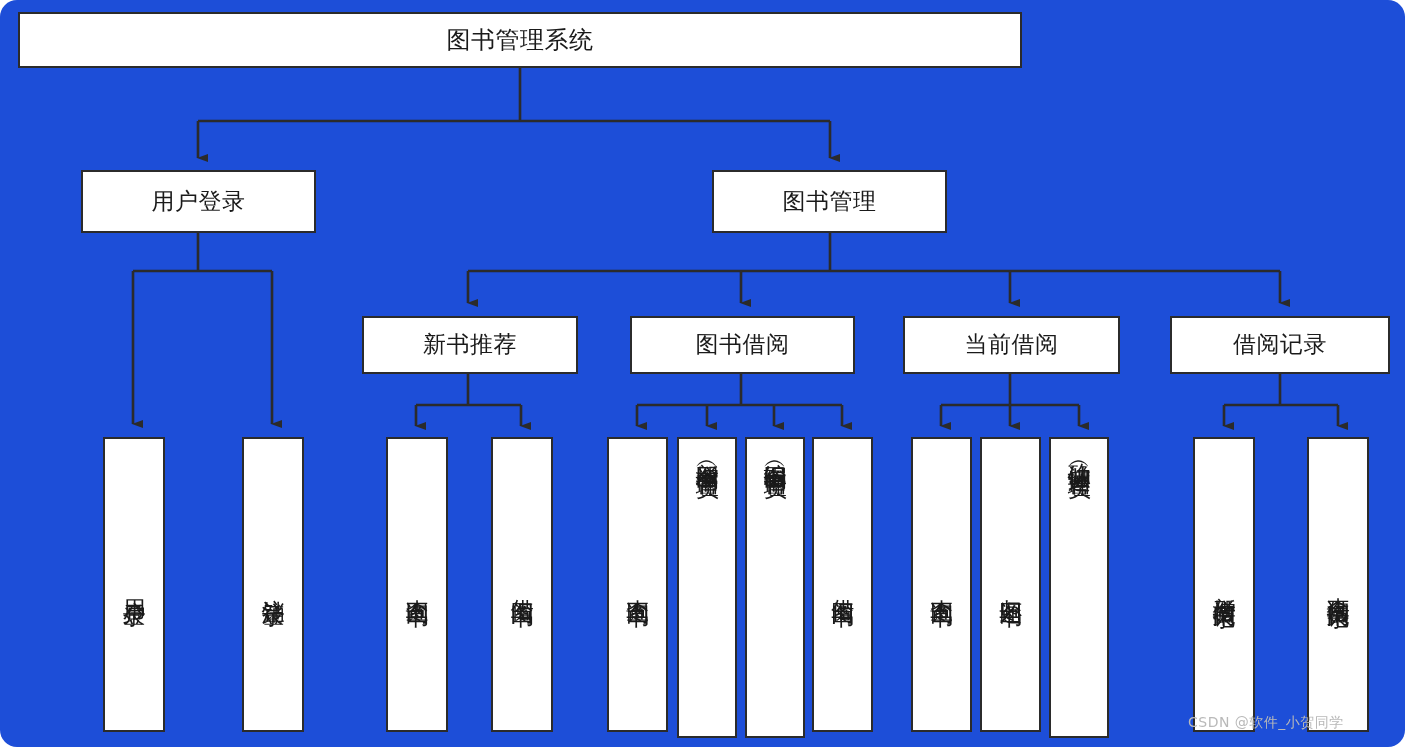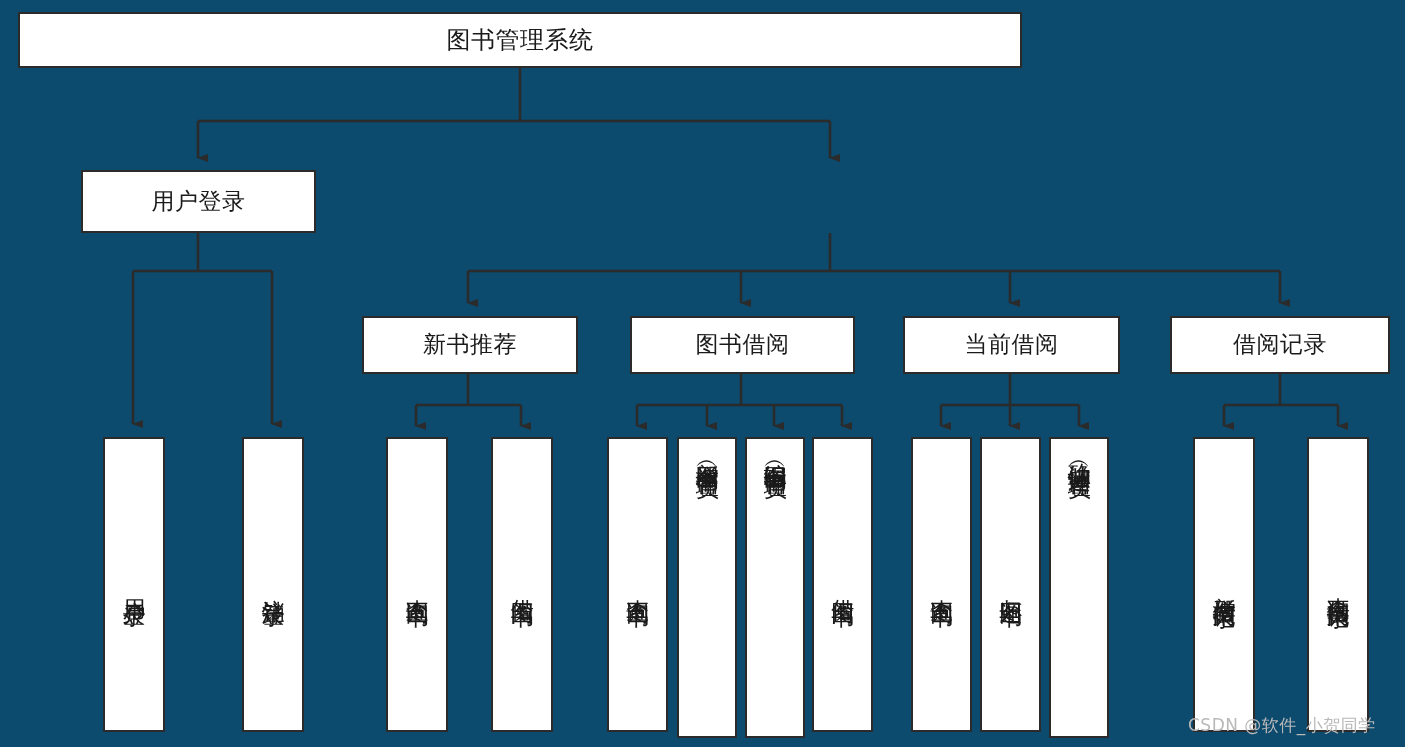--- a/index.html
+++ b/index.html
@@ -10,21 +10,22 @@
   body {
     width: 1405px;
     height: 747px;
     font-family: "DejaVu Sans", "Liberation Sans", sans-serif;
     overflow: hidden;
   }
   #diagram-root {
     position: relative;
     width: 1405px;
     height: 747px;
-    background: #0c4a6e;
+    background: #1d4ed8;
+    border-radius: 17px;
   }
   #diagram-svg {
     position: absolute;
     left: 0;
     top: 0;
     width: 1405px;
     height: 747px;
   }
   .node-box {
     position: absolute;
@@ -60,21 +61,21 @@
     text-align: center;
   }
   .node-box.leaf.centered {
     align-items: center;
     padding-top: 0;
   }
   #watermark {
     position: absolute;
     left: 1188px;
     top: 714px;
-    font-size: 17px;
+    font-size: 14px;
     color: #b9b9b9;
     white-space: nowrap;
     font-family: "DejaVu Sans", "Liberation Sans", sans-serif;
     letter-spacing: 0.5px;
   }
 </style>
 </head>
 <body>
 
 <div id="diagram-root">
@@ -130,20 +131,23 @@
     </g>
   </svg>
 
   <div class="node-box root" style="left:18px; top:12px; width:1004px; height:56px;">
     <span class="node-label-h">图书管理系统</span>
   </div>
 
   <div class="node-box" style="left:81px; top:170px; width:235px; height:63px;">
     <span class="node-label-h">用户登录</span>
   </div>
+  <div class="node-box" style="left:712px; top:170px; width:235px; height:63px;">
+    <span class="node-label-h">图书管理</span>
+  </div>
 
   <div class="node-box" style="left:630px; top:316px; width:225px; height:58px;">
     <span class="node-label-h">图书借阅</span>
   </div>
   <div class="node-box" style="left:362px; top:316px; width:216px; height:58px;">
     <span class="node-label-h">新书推荐</span>
   </div>
   <div class="node-box" style="left:903px; top:316px; width:217px; height:58px;font-family:Liberation Serif, serif;">
     <span class="node-label-h">当前借阅</span>
   </div>

